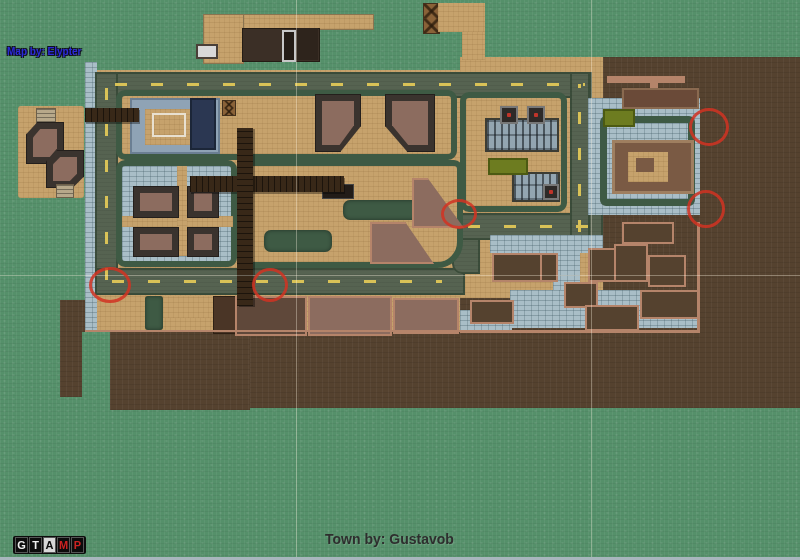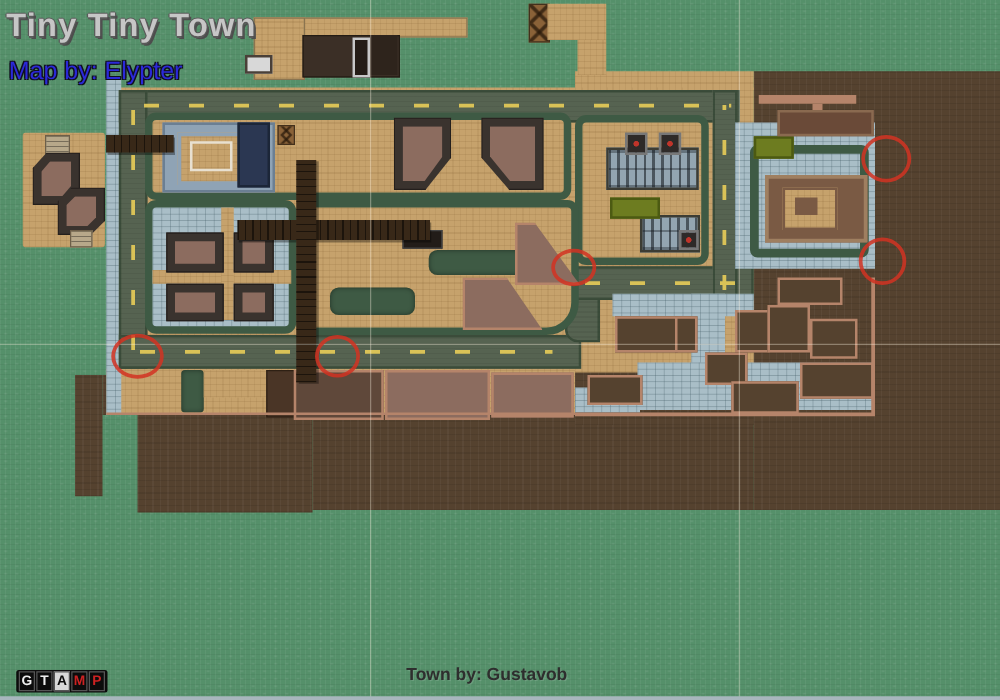--- a/index.html
+++ b/index.html
@@ -49,21 +49,21 @@
       linear-gradient(135deg,transparent 40%,rgba(40,25,10,.75) 46% 54%,transparent 60%);
     background-size:100% 50%;}
   .stairs{background-color:#b7a88a;border:1px solid #6d5f49;
     background-image:repeating-linear-gradient(180deg,rgba(0,0,0,.35) 0 1px,transparent 1px 4px);}
   .zblk{background-color:var(--dirt);border:2px solid var(--salmon);}
   .grid{background:rgba(255,246,230,.35);}
   .marker{border:3px solid var(--marker);border-radius:50%;opacity:.85;}
   
   .title{font-size:26px;font-weight:700;letter-spacing:1px;color:var(--title_text);
     text-shadow:1px 0 #5a5a5a,-1px 0 #5a5a5a,0 1px #5a5a5a,0 -1px #5a5a5a,2px 2px 0 #4d4d4d;z-index:30;}
-  .mapby{font-size:20px;font-weight:400;color:var(--credit_blue);
+  .mapby{font-size:10px;font-weight:700;color:var(--credit_blue);
     text-shadow:1px 1px 0 #101020,-1px -1px 0 #101020,1px -1px 0 #101020,-1px 1px 0 #101020;z-index:30;}
   .imageby{font-size:14px;font-weight:700;color:var(--credit_dark);
     text-shadow:1px 1px 0 rgba(255,255,255,.12);z-index:30;}
   .logo{display:flex;gap:1px;background:#0c0c0c;padding:1px 2px;border-radius:2px;z-index:30;}
   .logo span{display:block;width:11px;height:14px;line-height:14px;text-align:center;
     font-size:11px;font-weight:700;border:1px solid #555;}
   .lw{color:#eee;background:#0c0c0c;}
   .lb{color:#0c0c0c;background:#d8d8d8;}
   .lr{color:var(--logo_red);background:#0c0c0c;}
   .bfrm{background-color:var(--dark);border:1px solid #241f1c;}
@@ -211,21 +211,20 @@
   <div class="a" id="markers" style="inset:0;">
       <div class="a marker" style="left: 89px; top: 267px; width: 36px; height: 30px;"></div>
       <div class="a marker" style="left: 252px; top: 268px; width: 30px; height: 28px;"></div>
       <div class="a marker" style="left: 441px; top: 199px; width: 30px; height: 24px;"></div>
       <div class="a marker" style="left: 689px; top: 108px; width: 34px; height: 32px;"></div>
       <div class="a marker" style="left: 687px; top: 190px; width: 32px; height: 32px;"></div>
     </div>
 
   <div class="a" style="left:0;top:557px;width:800px;height:3px;background:#a8b6bd;"></div>
 
-  <div class="a title" style="left:5px;top:5px;">Tiny Tiny Town</div>
   <div class="a mapby" style="left:7px;top:46px;">Map by: Elypter</div>
   <div class="a imageby" style="left:325px;top:531px;">Town by: Gustavob</div>
   <div class="a logo" style="left:13px;top:536px;">
     <span class="lw">G</span>
     <span class="lw">T</span>
     <span class="lb">A</span>
     <span class="lr">M</span>
     <span class="lr">P</span>
   </div>
 </div>

